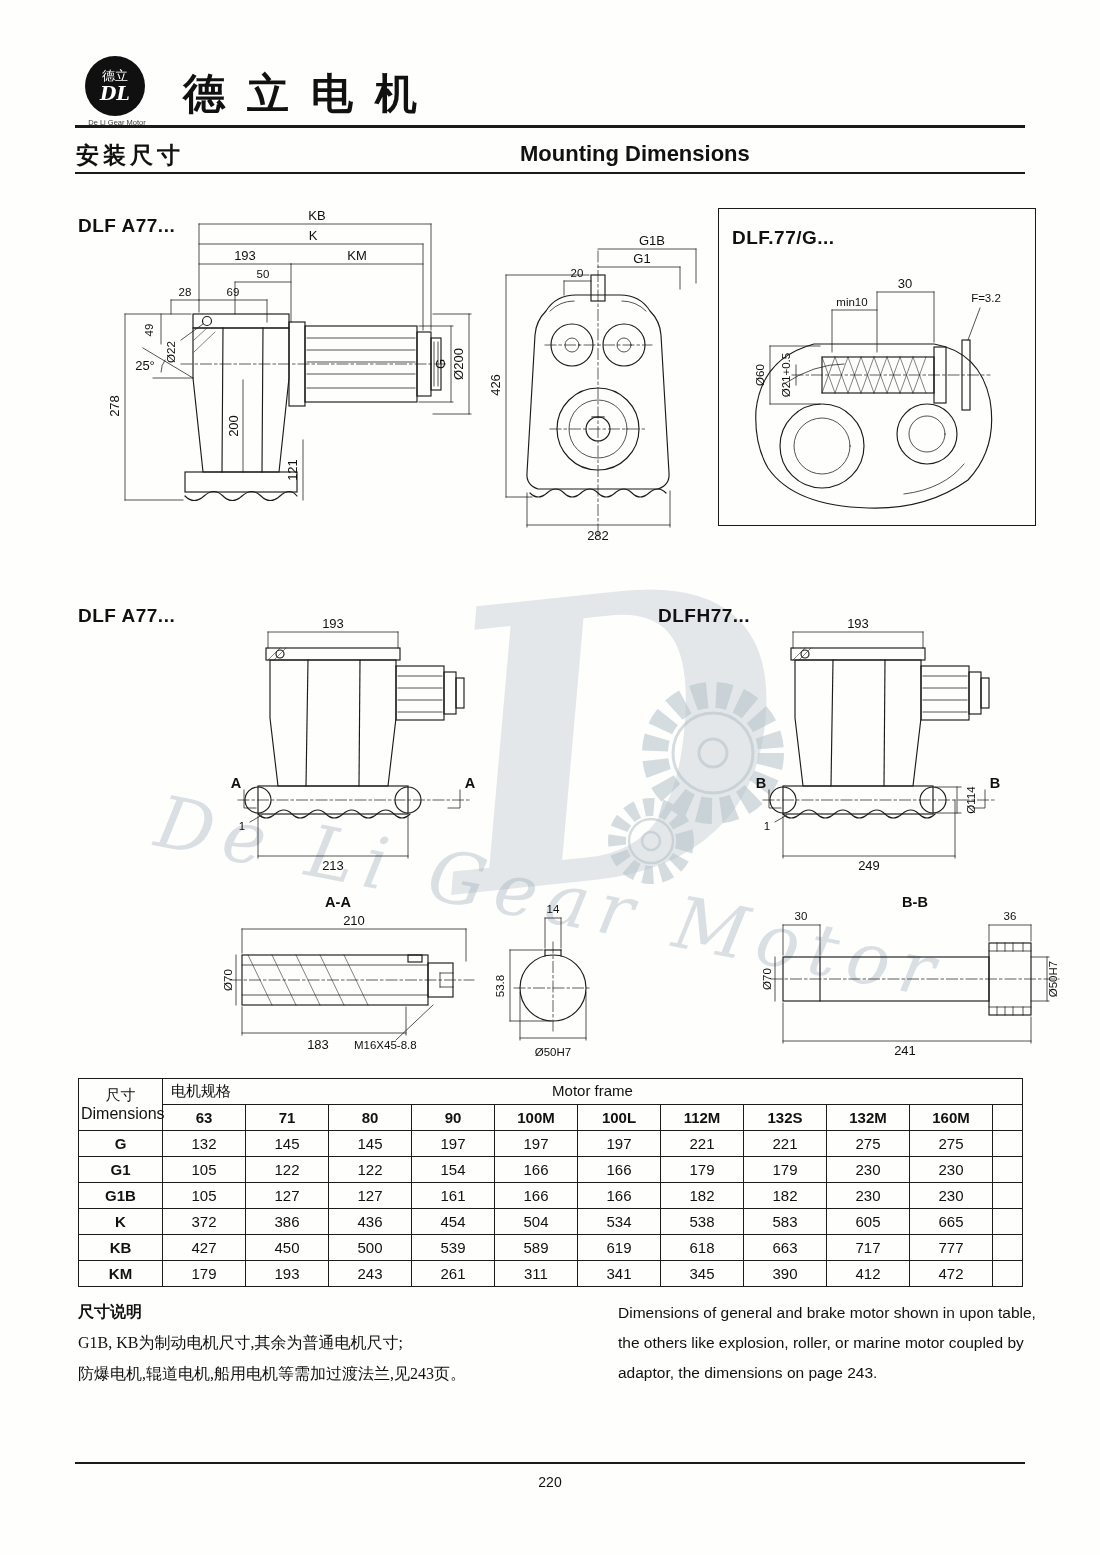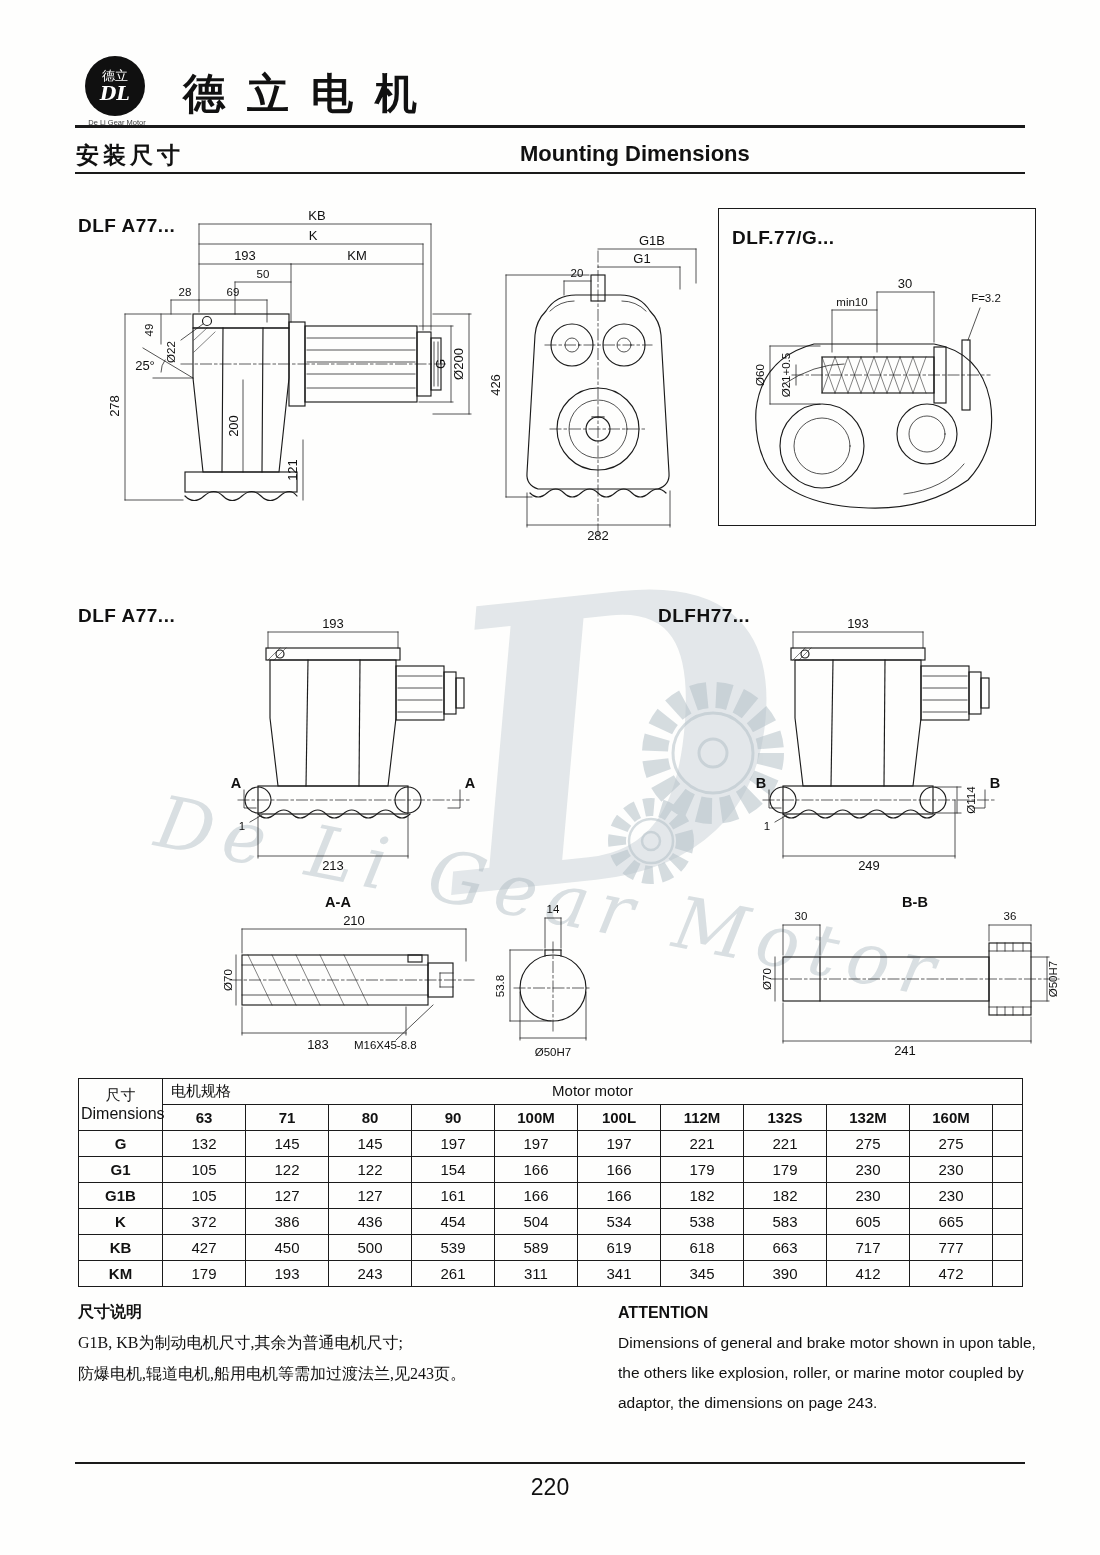--- a/index.html
+++ b/index.html
@@ -52,21 +52,21 @@
   .dim-table .mfhead .mf-zh { font-size:15px; }
   .dim-table .mfhead .mf-en { position:absolute; left:0; right:0; text-align:center; font-size:15px; }
   .dim-table th { font-weight:bold; }
   .dim-table td.rowlabel { font-weight:bold; }
 
   
   .notes-zh { font-size:16px; line-height:31px; }
   .notes-zh .nz-title { font-weight:bold; }
   .notes-en { font-size:15.5px; line-height:30px; }
   .notes-en .ne-title { font-weight:bold; font-size:16px; }
-  .page-num { position:absolute; width:100%; text-align:center; font-size:23px; }
+  .page-num { position:absolute; width:100%; text-align:center; font-size:14px; }
 </style>
 </head>
 <body>
 
 <div class="page">
 
   <div class="wm-letter" style="left:445px;top:545px;">D</div>
   <svg class="abs wm" style="left:585px;top:655px;" width="250" height="250" viewBox="0 0 250 250">
     <g stroke="#b5c1c8" fill="none" opacity="0.55">
       <circle cx="128" cy="98" r="58" stroke-width="26" stroke-dasharray="14 9"></circle>
@@ -459,21 +459,21 @@
         <col style="width:30px">
       </colgroup>
       <thead>
         <tr>
           <th rowspan="2" class="corner">
             <span class="c-zh">尺寸</span>
             <span class="c-en">Dimensions</span>
           </th>
           <th colspan="11" class="mfhead">
             <span class="mf-zh">电机规格</span>
-            <span class="mf-en">Motor motor</span>
+            <span class="mf-en">Motor frame</span>
           </th>
         </tr>
         <tr>
             <th>63</th>
             <th>71</th>
             <th>80</th>
             <th>90</th>
             <th>100M</th>
             <th>100L</th>
             <th>112M</th>
@@ -571,21 +571,20 @@
         </tbody>
     </table>
   </div>
 
   <div class="abs content notes-zh" style="left:78px;top:1296px;width:500px;font-family:Liberation Serif, serif;">
     <div class="nz-title">尺寸说明</div>
     <div>G1B, KB为制动电机尺寸,其余为普通电机尺寸;</div>
     <div>防爆电机,辊道电机,船用电机等需加过渡法兰,见243页。</div>
   </div>
   <div class="abs content notes-en" style="left:618px;top:1298px;width:420px;">
-    <div class="ne-title">ATTENTION</div>
     <div>Dimensions of general and brake motor shown in upon table,</div>
     <div>the others like explosion, roller, or marine motor coupled by</div>
     <div>adaptor, the dimensions on page 243.</div>
   </div>
 
   <div class="rule content" style="left:75px;top:1462px;width:950px;height:1.5px;"></div>
   <div class="page-num content" style="top:1474px;">220</div>
 
 </div>
 

